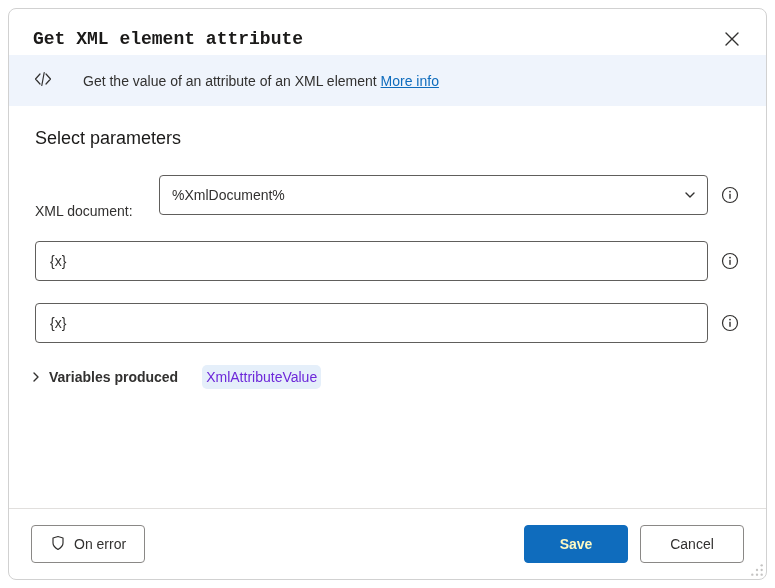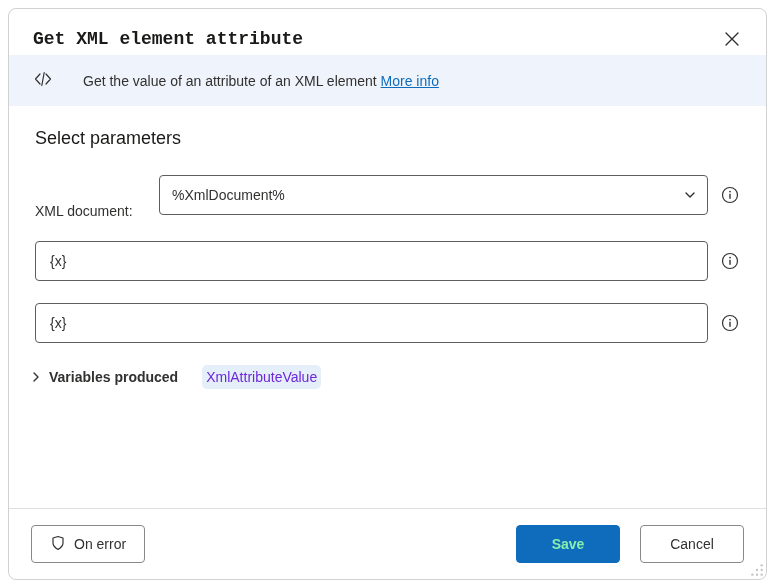--- a/index.html
+++ b/index.html
@@ -160,21 +160,21 @@
     gap: 8px;
     user-select: none;
   }
   .btn-secondary {
     border: 1px solid #8a8886;
     background: #fff;
     color: #323130;
   }
   .btn-primary {
     background: #0f6cbd;
-    color: #86efac;
+    color: #fef9c3;
     border: 1px solid #0f6cbd;
     font-weight:600;
     min-width: 104px;
   }
   .footer-spacer { flex:1; }
   .resize-grip {
     position: absolute;
     right: 2px;
     bottom: 2px;
     width: 14px;
@@ -283,21 +283,21 @@
         <svg width="16" height="16" viewBox="0 0 16 16">
             <path d="M8 1.5 C8 1.5 3 3 3 3 L3 8 C3 11.5 8 14.5 8 14.5 C8 14.5 13 11.5 13 8 L13 3 C13 3 8 1.5 8 1.5 Z" stroke="currentColor" stroke-width="1.2" fill="none" stroke-linejoin="round"></path>
           </svg>
       </span>
       <span>On error</span>
     </div>
     <div class="footer-spacer"></div>
     <div class="btn btn-primary" style="margin-right:12px;">
       <span>Save</span>
     </div>
-    <div class="btn btn-secondary" style="min-width:104px;margin-left:8px;">
+    <div class="btn btn-secondary" style="min-width:104px;">
       <span>Cancel</span>
     </div>
   </div>
 
   <svg class="resize-grip" viewBox="0 0 12 12">
     <circle cx="10" cy="2" r="1" fill="#8a8886"></circle>
     <circle cx="6" cy="6" r="1" fill="#8a8886"></circle>
       <circle cx="10" cy="6" r="1" fill="#8a8886"></circle>
     <circle cx="2" cy="10" r="1" fill="#8a8886"></circle>
       <circle cx="6" cy="10" r="1" fill="#8a8886"></circle>

